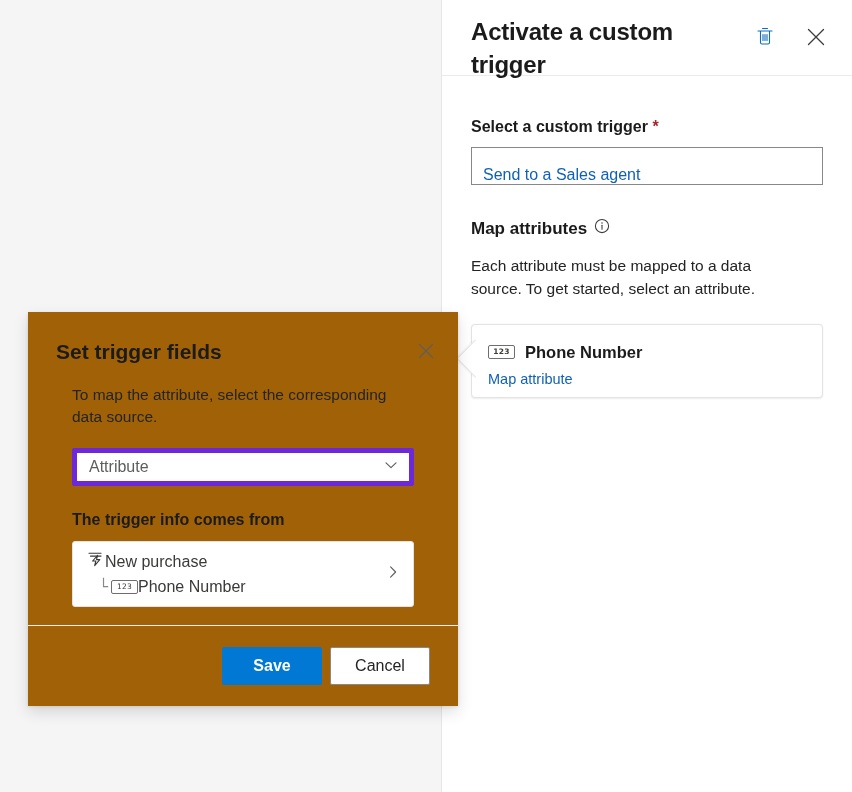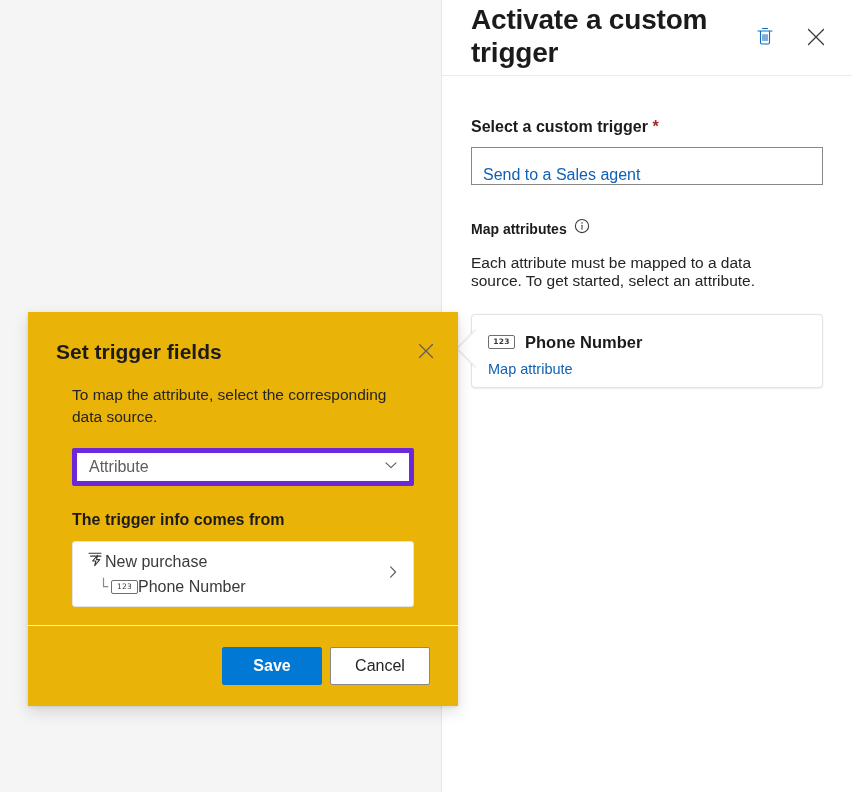--- a/index.html
+++ b/index.html
@@ -30,23 +30,23 @@
 
   #panel-header {
     position: relative;
     height: 76px;
     border-bottom: 1px solid #ebebeb;
     box-sizing: border-box;
   }
   #panel-title {
     position: absolute;
     left: 29px;
-    top: 3px;
+    top: 15px;
     width: 245px;
-    font-size: 28px;
+    font-size: 24px;
     line-height: 33px;
     font-weight: 600;
     letter-spacing: -0.2px;
     color: #1b1b1b;
   }
   .header-icon-btn {
     position: absolute;
     top: 22px;
     width: 32px;
     height: 32px;
@@ -113,32 +113,32 @@
   #tip-learn-more {
     display: block;
     color: #1061b5;
     cursor: pointer;
     margin-top: 1px;
   }
 
   
   #map-attr-heading {
     margin-top: 32px;
-    font-size: 14px;
+    font-size: 17px;
     font-weight: 600;
     line-height: 24px;
     color: #1b1b1b;
     display: flex;
     align-items: center;
     gap: 7px;
   }
   #map-attr-desc {
     margin-top: 13px;
     font-size: 15.5px;
-    line-height: 18px;
+    line-height: 23px;
     color: #242424;
     max-width: 330px;
   }
 
   #attribute-card {
     position: relative;
     margin-top: 24px;
     border: 1px solid #e3e3e3;
     border-radius: 4px;
     background: #fff;
@@ -186,21 +186,21 @@
     box-shadow: -1px 1px 2px rgba(0,0,0,0.05);
   }
 
   
   #trigger-dialog {
     position: absolute;
     left: 28px;
     top: 312px;
     width: 430px;
     height: 394px;
-    background: #eab308;
+    background: #a16207;
     box-shadow: 0 6.4px 14.4px rgba(0,0,0,0.13), 0 1.2px 3.6px rgba(0,0,0,0.11);
     box-sizing: border-box;
   }
   #dialog-header {
     position: relative;
     padding: 26px 28px 0 28px;
   }
   #dialog-title {
     font-size: 21px;
     font-weight: 600;

